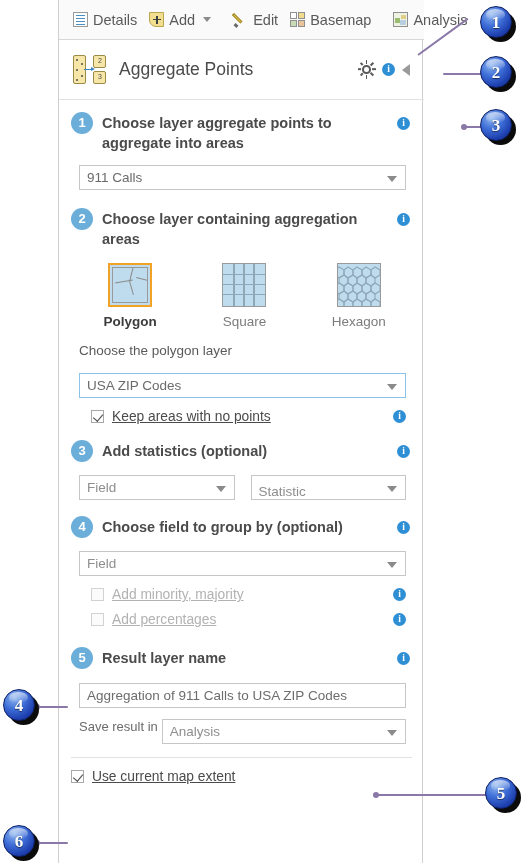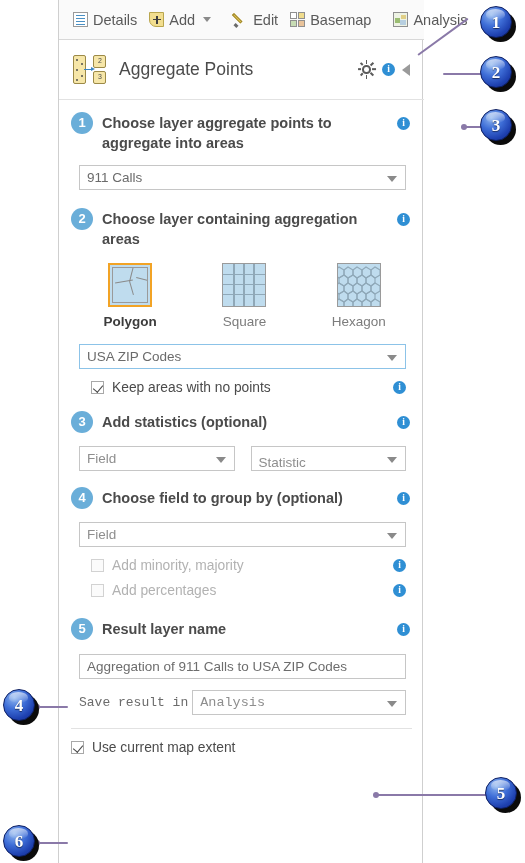--- a/index.html
+++ b/index.html
@@ -170,21 +170,21 @@
   .cb {
     width: 13px; height: 13px; border: 1px solid #a8a8a8; background: #fff;
     position: relative; flex: 0 0 auto;
   }
   .cb.checked::after {
     content: ''; position: absolute; left: 3px; top: 1px; width: 5px; height: 8px;
     border-right: 1.8px solid #4a4a4a; border-bottom: 1.8px solid #4a4a4a;
     transform: rotate(40deg);
   }
   .cb.dis { border-color: #d2d2d2; background: #fbfbfb; }
-  .cbrow .lab { font-size: 13.8px; color: #4b4b4b; margin-left: 8px; }
+  .cbrow .lab { font-size: 13.8px; color: #4b4b4b; margin-left: 8px; text-decoration: underline; }
   .cbrow .lab.dis { color: #b2b2b2; }
   .cbrow .info { margin-left: auto; }
   .info.dis { background: #2f8fd4; }
 
   .plain-label { font-size: 13.5px; color: #5a5a5a; padding: 0 18px 0 20px; }
 
   
   .geom { display: flex; padding: 0 16px 0 22px; gap: 16px; }
   .geom-item { width: 112px; text-align: center; }
   .geom-box {
@@ -202,21 +202,21 @@
   .geom-item.sel .geom-cap { color: #3c3c3c; font-weight: bold; }
   .gridlines i {
     position: absolute; background: #8fa8b8;
   }
   .polyline {
     position: absolute; background: #8a8a8a;
   }
 
   .divider { height: 1px; background: #e2e2e2; margin: 0 12px; }
 
-  .saverow { display: flex; align-items: center; padding: 0 18px 0 20px; font-family: Liberation Mono, monospace; }
+  .saverow { display: flex; padding: 0 18px 0 20px; }
   .saverow .sl { font-size: 13px; color: #6b6b6b; white-space: nowrap; margin-right: 4px; }
   .saverow .combo { flex: 1; }
 
   
   .callout {
     position: absolute; width: 36px; height: 36px; z-index: 40;
   }
   .callout .shadow {
     position: absolute; left: 5px; top: 5px; width: 31px; height: 31px;
     background: #0b0b0b; border-radius: 50%; filter: blur(0.4px);
@@ -416,20 +416,21 @@
                 <path d="M15 38 L19 35 L24 38 L24 43 L19 46 L15 43 Z"></path>
                 <path d="M24 38 L28 35 L33 38 L33 43 L28 46 L24 43 Z"></path>
                 <path d="M33 38 L37 35 L42 38 L42 43 L37 46 L33 43 Z"></path>
               </g>
             </svg>
           </div>
           <div class="geom-cap">Hexagon</div>
         </div>
       </div>
 
+      <div class="plain-label" style="margin-top:14px;">Choose the polygon layer</div>
 
       <div class="field-wrap" style="margin-top:15px;">
         <div class="combo focus">
           <span>USA ZIP Codes</span>
           <span class="caret"></span>
         </div>
       </div>
 
       <div class="cbrow" style="margin-top:11px;">
         <span class="cb checked"></span>

